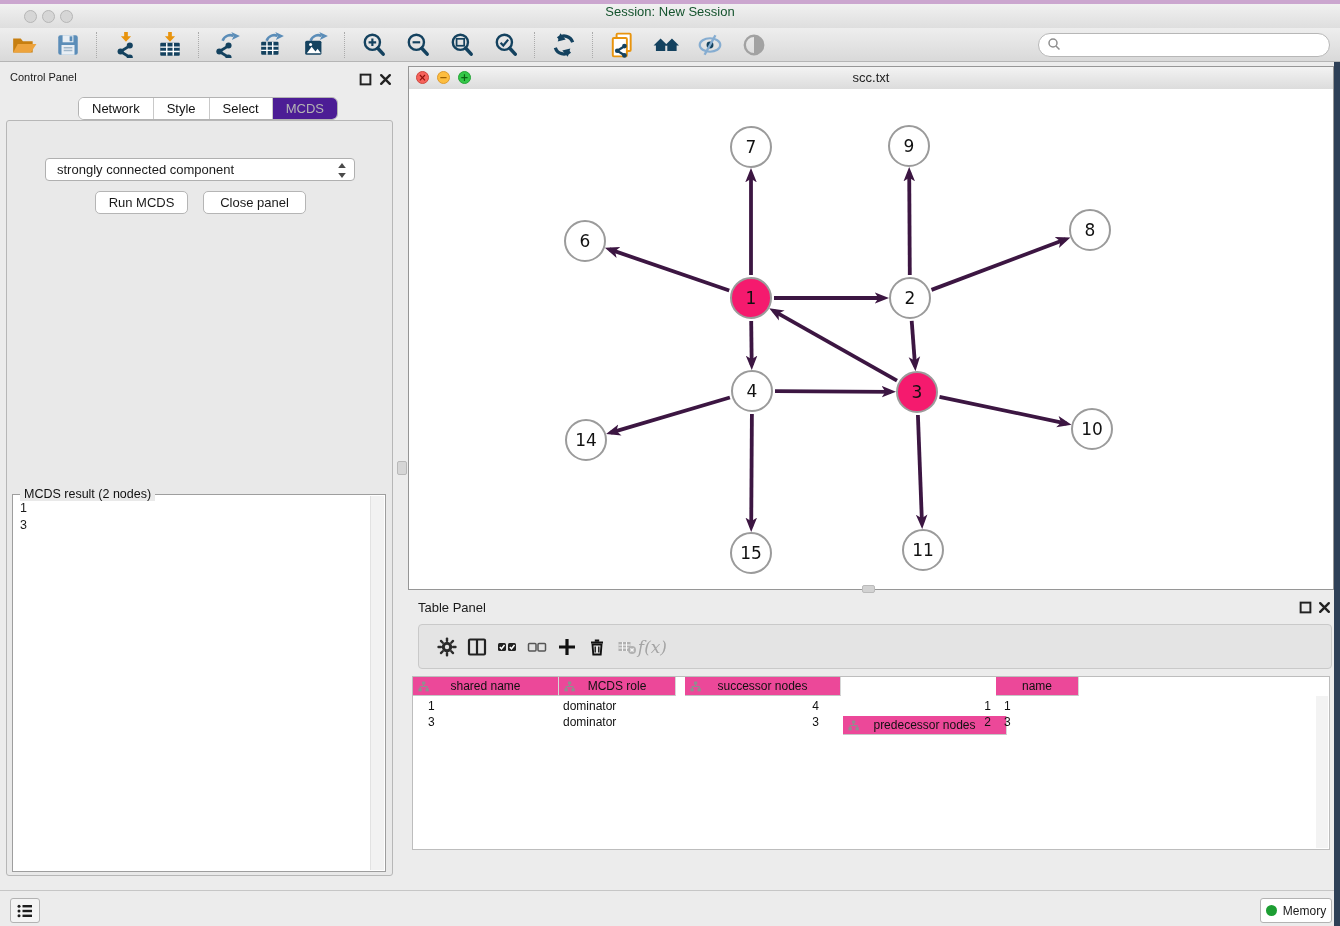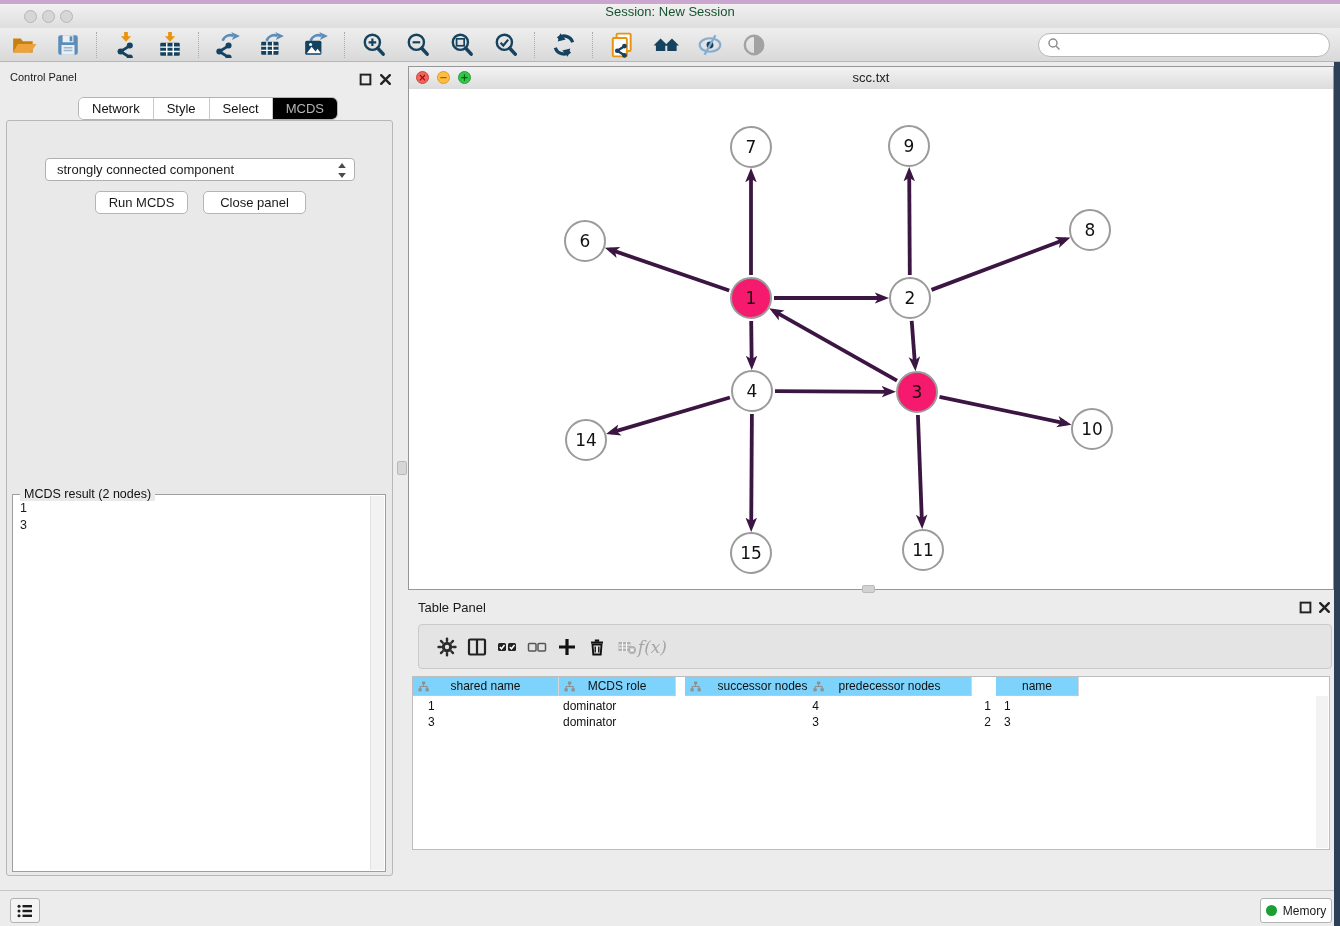--- a/index.html
+++ b/index.html
@@ -20,21 +20,21 @@
   .tsep{width:1px;height:26px;border-left:1px dotted #ababab;margin:0 10px 0 2px;}
   .searchbox{position:absolute;right:10px;top:5px;width:292px;height:24px;background:#fff;border:1px solid #b7b7b7;
              border-radius:13px;display:flex;align-items:center;padding-left:8px;box-sizing:border-box;}
   .searchbox input{border:none;outline:none;background:transparent;font-size:13px;width:250px;font-family:"Liberation Sans",sans-serif;}
   
   .cp-title{left:10px;top:71px;font-size:11px;}
   .panel-icon{position:absolute;width:13px;height:13px;}
   .tabgrp{display:flex;border:1px solid #b3b3b3;border-radius:6px;overflow:hidden;background:#fff;height:21px;}
   .tab{padding:0 13px;line-height:21px;font-size:13px;background:#fff;color:#111;border-right:1px solid #c9c9c9;white-space:nowrap;}
   .tab:last-child{border-right:none;}
-  .tab.active{background:#000000;color:#b4b4b4;}
+  .tab.active{background:#4c1d95;color:#b4b4b4;}
   .cp-panel{left:6px;top:120px;width:387px;height:756px;background:#e9e9e9;border:1px solid #b7b7b7;border-radius:3px;box-sizing:border-box;}
   .opt-label{left:0;top:137px;width:400px;text-align:center;font-size:13px;}
   .combo{left:45px;top:158px;width:310px;height:23px;background:#fff;border:1px solid #b0b0b0;border-radius:4px;
          display:flex;align-items:center;padding-left:11px;box-sizing:border-box;font-size:13px;}
   .combo .stepper{position:absolute;right:7px;top:3px;}
   .btn{position:absolute;height:23px;background:#fff;border:1px solid #b5b5b5;border-radius:5px;font-size:13px;
        display:flex;align-items:center;justify-content:center;box-sizing:border-box;}
   .group{left:12px;top:494px;width:374px;height:378px;background:#fff;border:1px solid #9e9e9e;box-sizing:border-box;}
   .legend{position:absolute;top:-8px;left:7px;background:#e9e9e9;padding:0 4px;font-size:12.5px;color:#111;}
   .rtext{position:absolute;left:1px;top:1px;right:15px;bottom:1px;padding:4px 6px;font-size:12.5px;line-height:17px;white-space:pre;}
@@ -53,21 +53,21 @@
   .gnode.hl{background:#f51a6e;}
   .hhandle{position:absolute;left:862px;top:585px;width:13px;height:8px;background:#d2d2d2;border:1px solid #bbb;border-radius:2px;box-sizing:border-box;}
   
   .tp-title{left:418px;top:600px;font-size:13px;}
   .tp-toolbar{left:418px;top:624px;width:914px;height:45px;background:#e4e4e4;border:1px solid #c9c9c9;border-radius:4px;
               display:flex;align-items:center;padding-left:8px;box-sizing:border-box;}
   .tpbtn{display:inline-flex;align-items:center;justify-content:flex-end;width:30px;height:30px;margin-right:0;}
   .tpbtn.dis{opacity:.85;}
   .fx{font:italic 17px "DejaVu Serif",serif;color:#9a9a9a;}
   .tblwrap{left:412px;top:676px;width:918px;height:174px;background:#fff;border:1px solid #bdbdbd;box-sizing:border-box;}
-  .th{position:absolute;top:0;height:19px;background:#7dd3fc;border-right:1px solid #d6d6d6;border-bottom:1px solid #c6c6c6;
+  .th{position:absolute;top:0;height:19px;background:#ec4899;border-right:1px solid #d6d6d6;border-bottom:1px solid #c6c6c6;
       box-sizing:border-box;font-size:12px;display:flex;align-items:center;justify-content:center;color:#111;}
   .th .sic{position:absolute;left:5px;top:4px;}
   .td{position:absolute;height:16px;font-size:12px;display:flex;align-items:center;box-sizing:border-box;color:#111;}
   .tbl-vtrack{position:absolute;right:1px;top:19px;bottom:1px;width:12px;background:#f3f3f3;}
   .tp-tabs{left:408px;top:864px;width:926px;height:24px;display:flex;justify-content:center;}
   
   .statusbar{left:0;top:890px;width:1340px;height:36px;background:#ececec;border-top:1px solid #c6c6c6;box-sizing:border-box;}
   .sbtn{position:absolute;background:#f4f4f4;border:1px solid #b3b3b3;border-radius:3px;display:flex;align-items:center;
         justify-content:center;box-sizing:border-box;}
   .memdot{width:11px;height:11px;border-radius:50%;background:#1d9e33;margin-right:6px;}
@@ -428,21 +428,21 @@
           <span class="sic"><svg width="11" height="11" viewBox="0 0 10 10">
               <g fill="#8f8f8f">
                 <rect x="3.6" y="0.5" width="3" height="2.6"></rect>
                 <rect x="0.4" y="6.6" width="3" height="2.8"></rect>
                 <rect x="6.8" y="6.6" width="3" height="2.8"></rect>
               </g>
               <path d="M5 3 v2 M2 6.8 v-1.8 h6.3 v1.8" stroke="#8f8f8f" fill="none"></path>
             </svg></span>
           <span>successor nodes</span>
         </div>
-        <div class="th" style="left: 395px; width: 164px;">
+        <div class="th" style="left: 430px; width: 164px; margin-top: 39px;">
           <span class="sic"><svg width="11" height="11" viewBox="0 0 10 10">
               <g fill="#8f8f8f">
                 <rect x="3.6" y="0.5" width="3" height="2.6"></rect>
                 <rect x="0.4" y="6.6" width="3" height="2.8"></rect>
                 <rect x="6.8" y="6.6" width="3" height="2.8"></rect>
               </g>
               <path d="M5 3 v2 M2 6.8 v-1.8 h6.3 v1.8" stroke="#8f8f8f" fill="none"></path>
             </svg></span>
           <span>predecessor nodes</span>
         </div>

